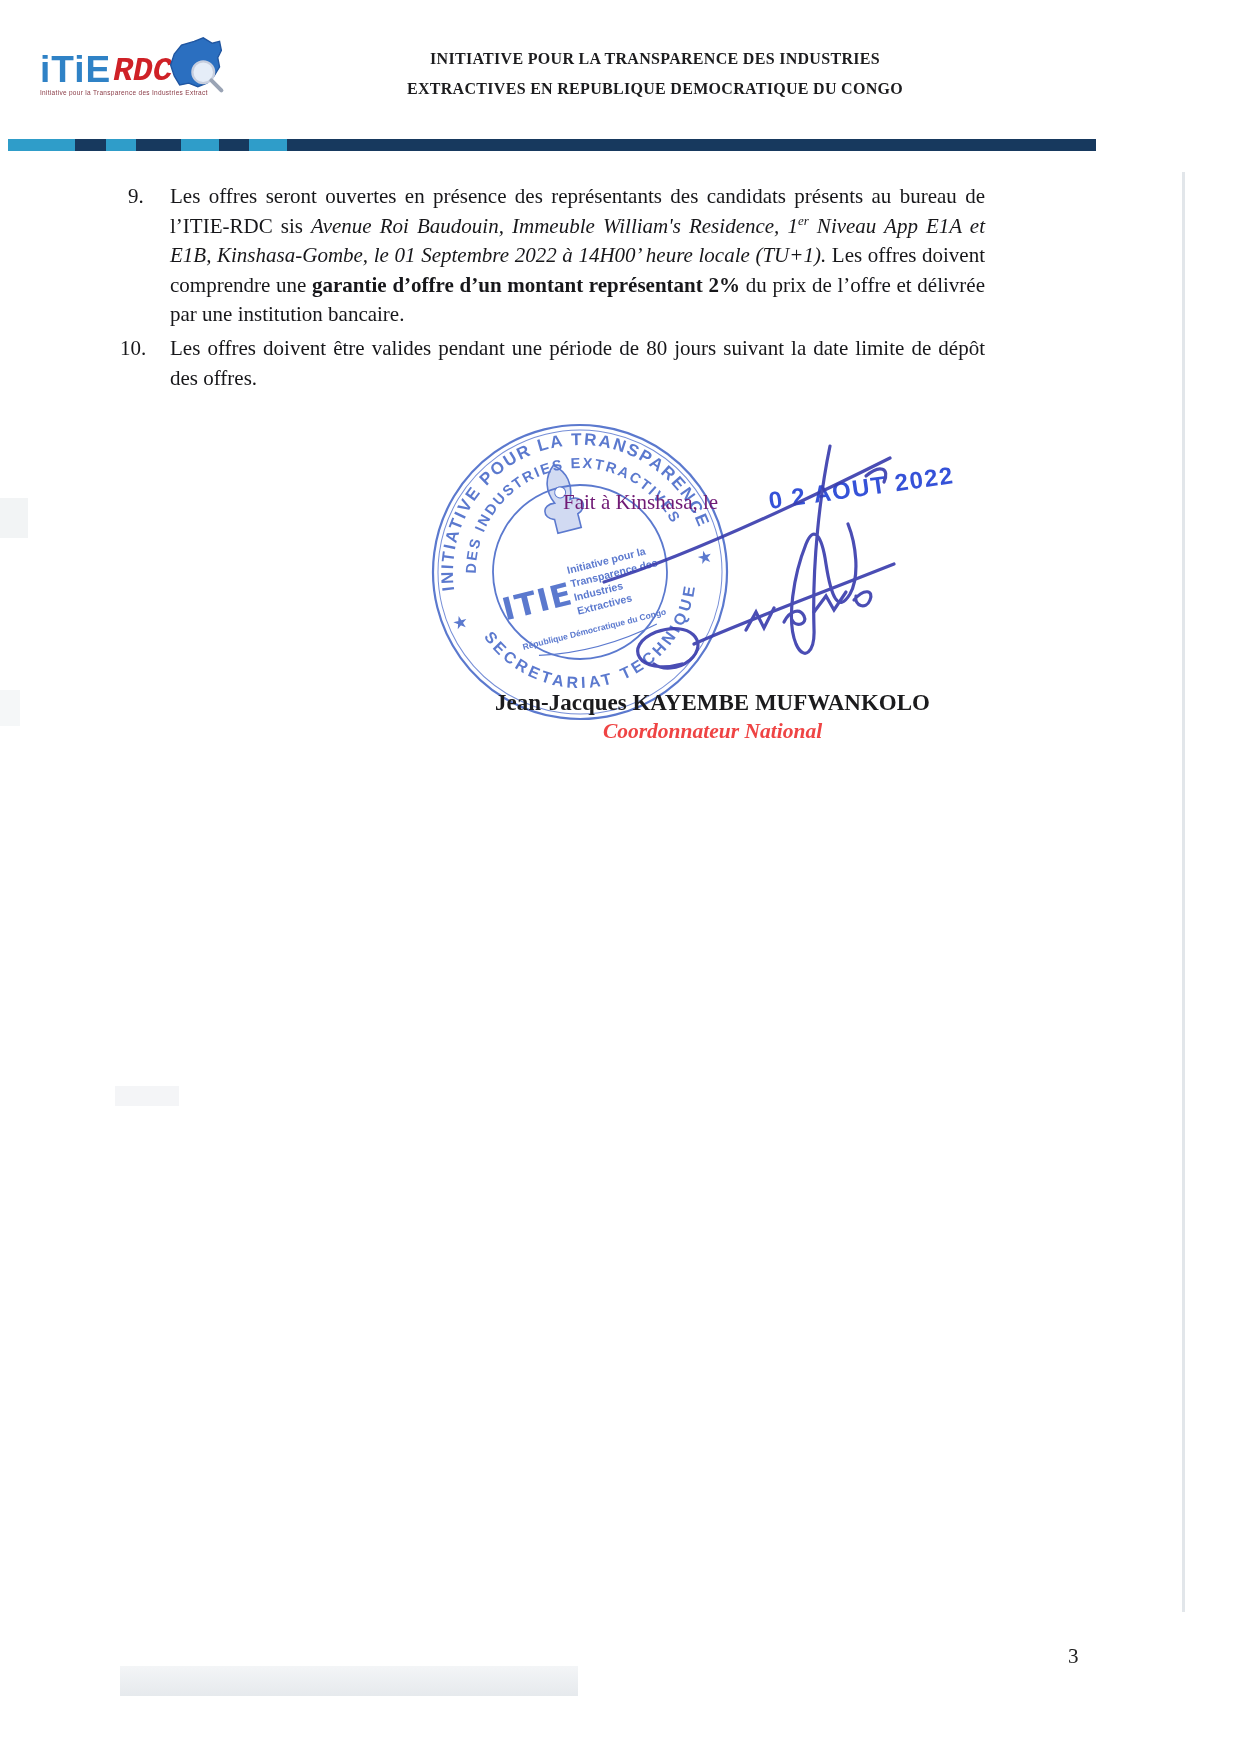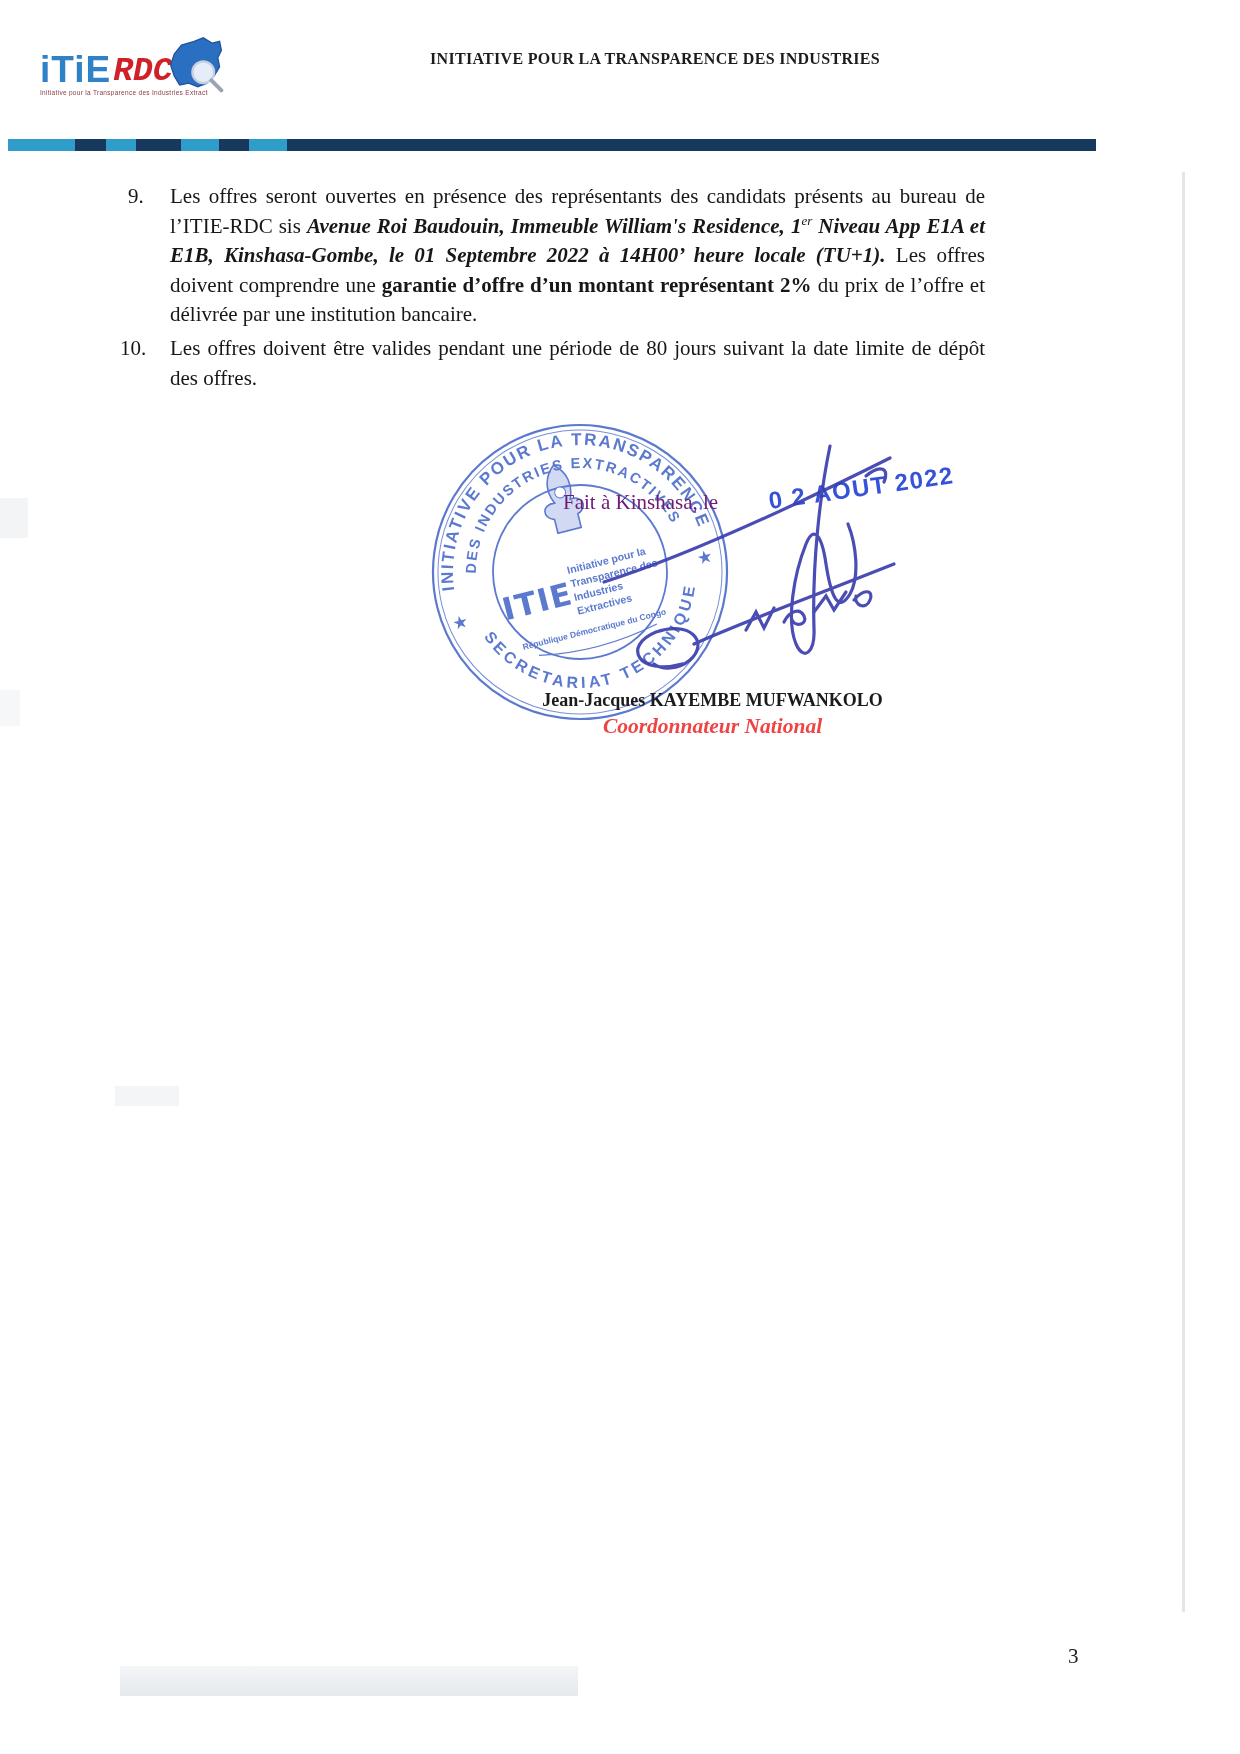--- a/index.html
+++ b/index.html
@@ -30,39 +30,39 @@
   .divider .s7{width:38px;} .divider .s8{flex:1;}
 
   
   .item{position:absolute;display:flex;font-size:21px;line-height:29.5px;color:#17171a;}
   .item-9{left:128px;top:182px;width:860px;}
   .item-10{left:120px;top:334px;width:868px;}
   .item-num{flex:none;}
   .item-9 .item-num{width:42px;}
   .item-10 .item-num{width:50px;}
   .item-text{width:815px;text-align:justify;}
-  .it{font-style:italic;font-weight:bold;}
+  .it{font-style:italic;}
   .bd{font-weight:bold;}
   .sup-it{font-style:italic;font-size:.62em;vertical-align:super;line-height:0;}
 
   
   .stamp-wrap{position:absolute;left:398px;top:410px;width:380px;height:335px;z-index:2;opacity:.93;}
   .stamp-wrap svg{width:100%;height:100%;}
   .stamp-text{font-family:"Liberation Sans",sans-serif;font-weight:bold;fill:#4f6fcb;}
 
   .place-date{position:absolute;left:563px;top:490px;font-size:21px;color:#701a75;z-index:3;white-space:nowrap;}
 
   .date-stamp{position:absolute;left:768px;top:474px;z-index:3;
     font-family:"Liberation Sans",sans-serif;font-weight:bold;font-size:24px;color:#2b49d6;
     letter-spacing:1.5px;transform:rotate(-8deg);opacity:.95;white-space:nowrap;}
 
   .signature{position:absolute;left:598px;top:424px;width:330px;height:270px;z-index:5;}
 
   .signatory{position:absolute;left:440px;top:690px;width:545px;text-align:center;z-index:6;}
-  .signatory-name{font-weight:bold;font-size:18px;color:#1b1b1d;}
+  .signatory-name{font-weight:bold;font-size:23px;color:#1b1b1d;}
   .signatory-title{font-weight:bold;font-style:italic;font-size:21.5px;color:#ef4444;margin-top:3px;}
 
   
   .page-number{position:absolute;left:1068px;top:1644px;font-size:21px;color:#222;}
   .artifact{position:absolute;pointer-events:none;}
   .art-band{left:120px;top:1666px;width:458px;height:30px;
     background:linear-gradient(#f2f4f6,#e3e7eb);opacity:.9;}
   .art-rightline{left:1182px;top:172px;width:3px;height:1440px;background:#dbe0e5;opacity:.8;}
   .art-blob1{left:0;top:498px;width:28px;height:40px;background:#eff1f3;opacity:.8;}
   .art-blob2{left:0;top:690px;width:20px;height:36px;background:#f3f5f6;opacity:.8;}
@@ -83,20 +83,21 @@
           <circle cx="40" cy="40" r="12" fill="rgba(255,255,255,0.88)" stroke="#c7cede" stroke-width="2.5"></circle>
           <line x1="49" y1="49" x2="60" y2="60" stroke="#9aa4b5" stroke-width="4.5" stroke-linecap="round"></line>
         </g>
       </svg>
     </div>
     <div class="logo-tagline">Initiative pour la Transparence des Industries Extractives</div>
   </div>
 
   <div class="doc-title">
     <div>INITIATIVE POUR LA TRANSPARENCE DES INDUSTRIES</div>
+    <div>EXTRACTIVES EN REPUBLIQUE DEMOCRATIQUE DU CONGO</div>
   </div>
 
   <div class="divider">
     <div class="s1 seg-l"></div>
     <div class="s2 seg-d"></div>
     <div class="s3 seg-l"></div>
     <div class="s4 seg-d"></div>
     <div class="s5 seg-l"></div>
     <div class="s6 seg-d"></div>
     <div class="s7 seg-l"></div>

